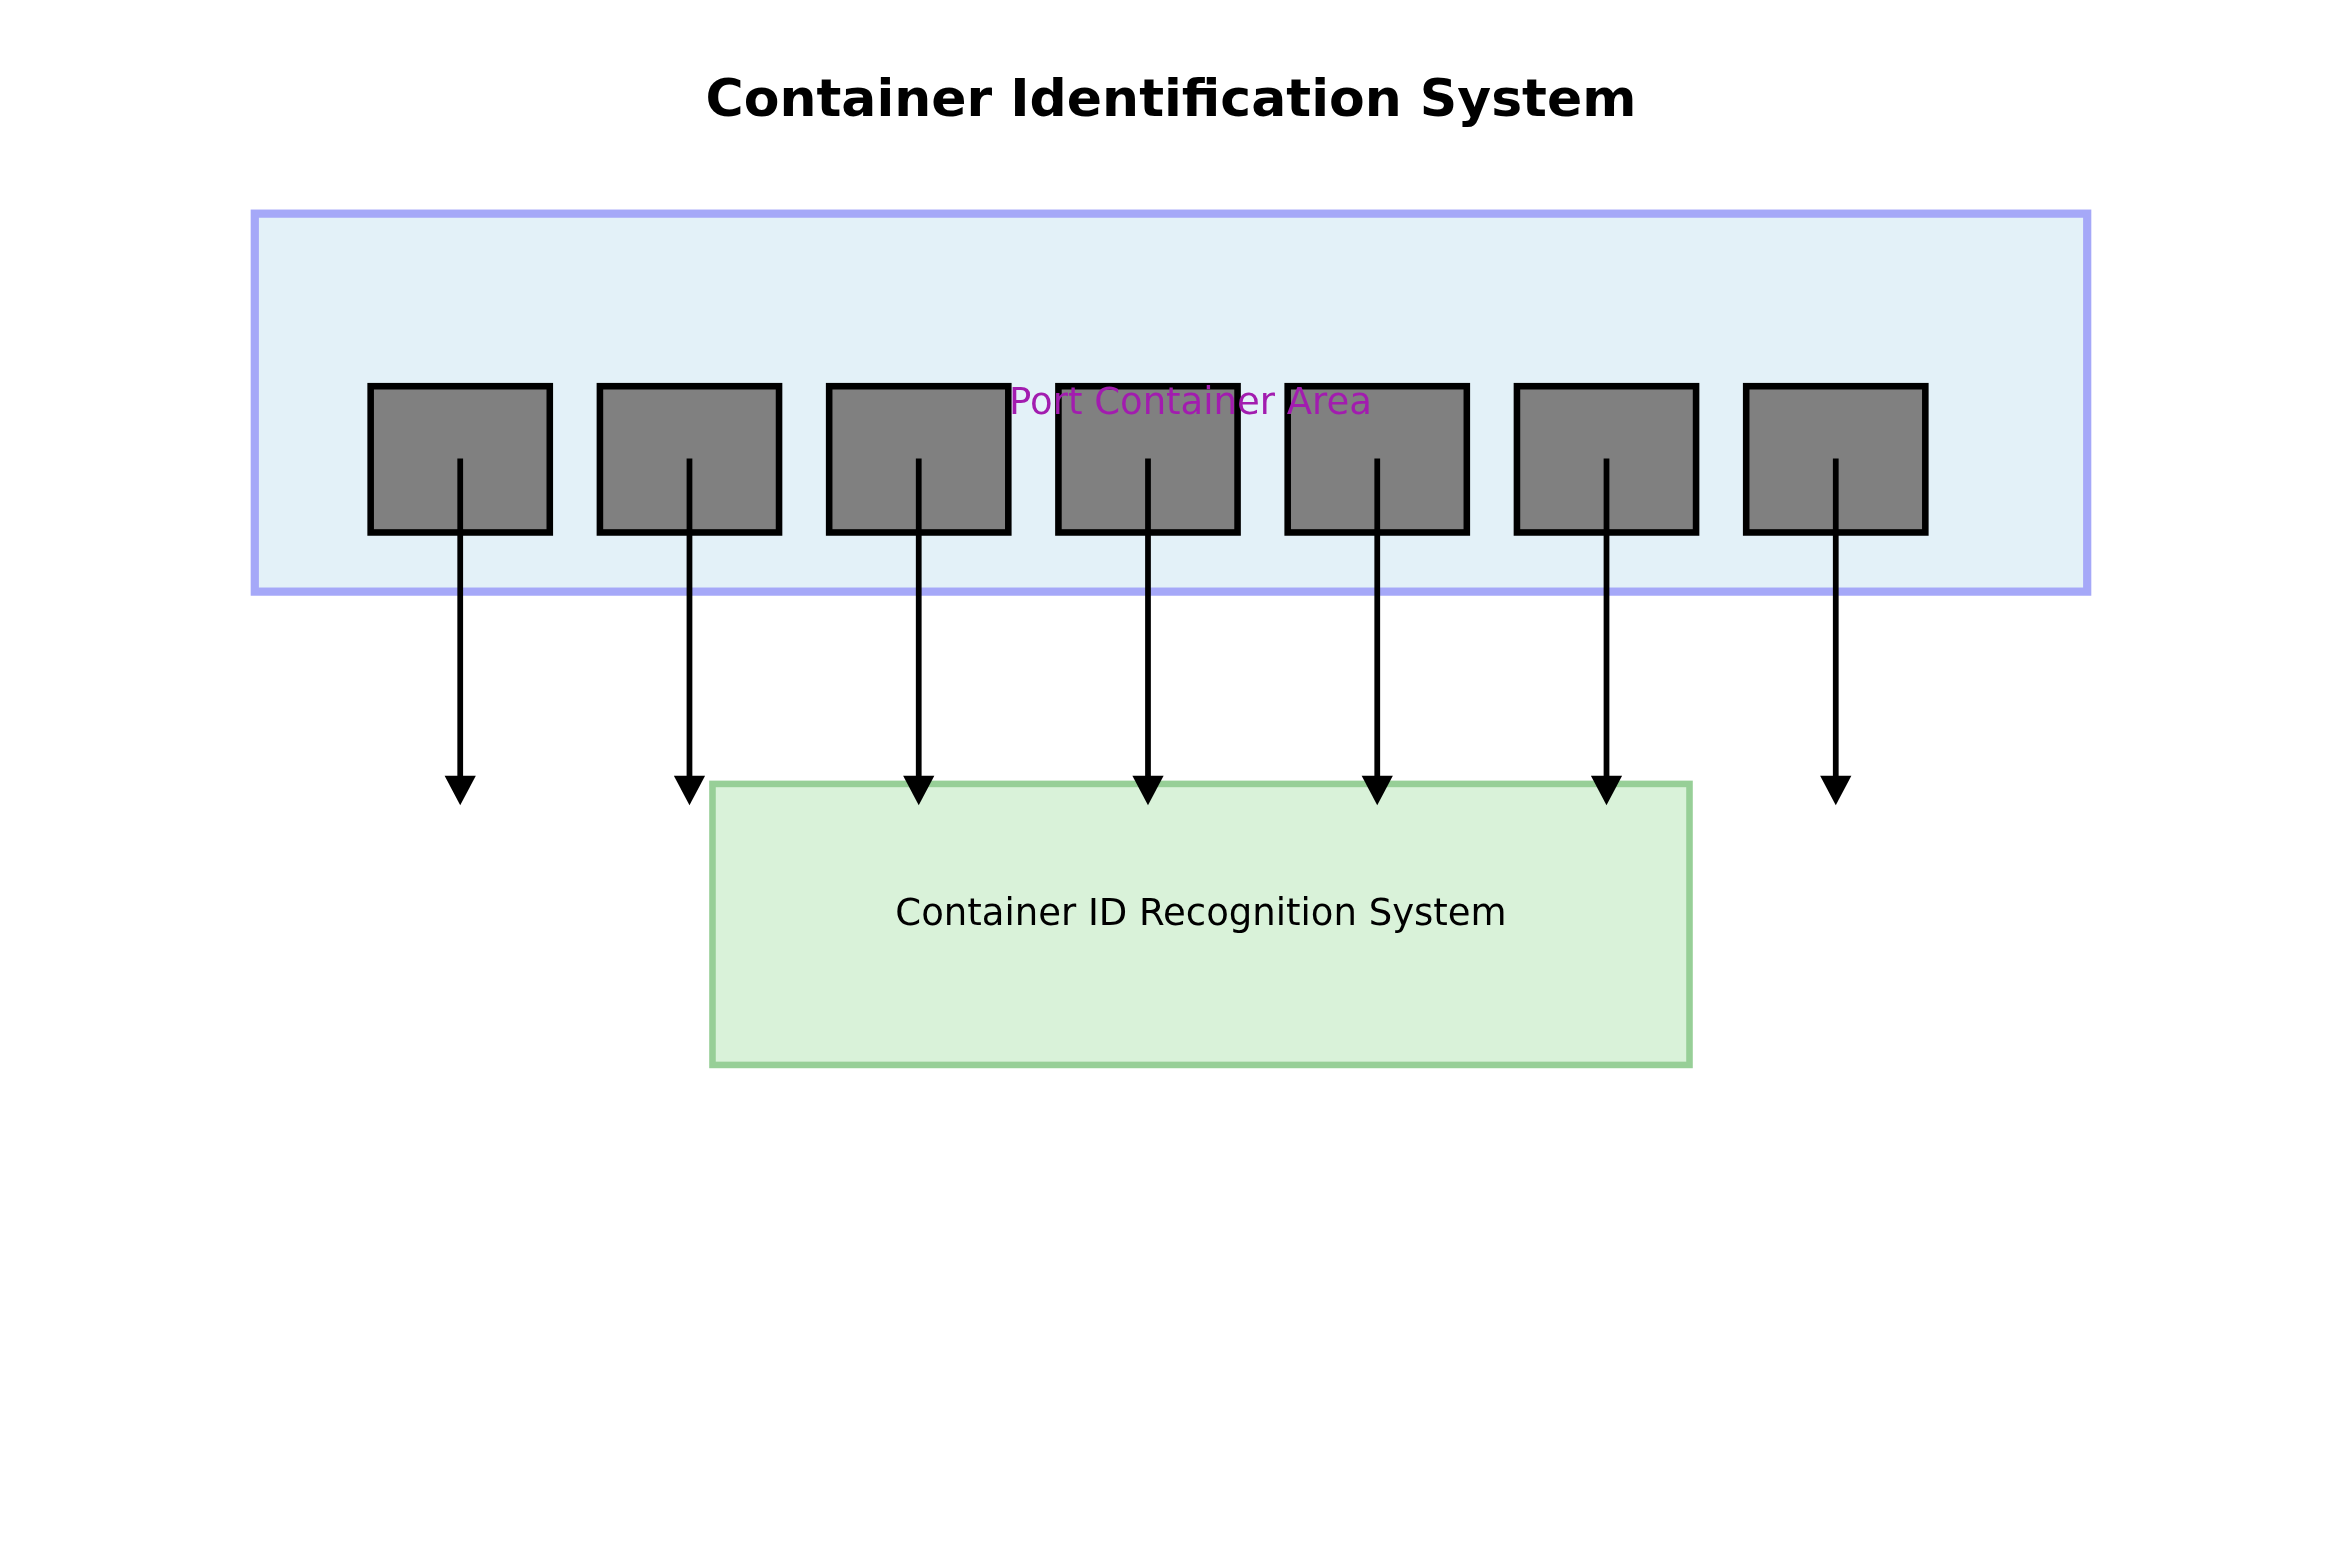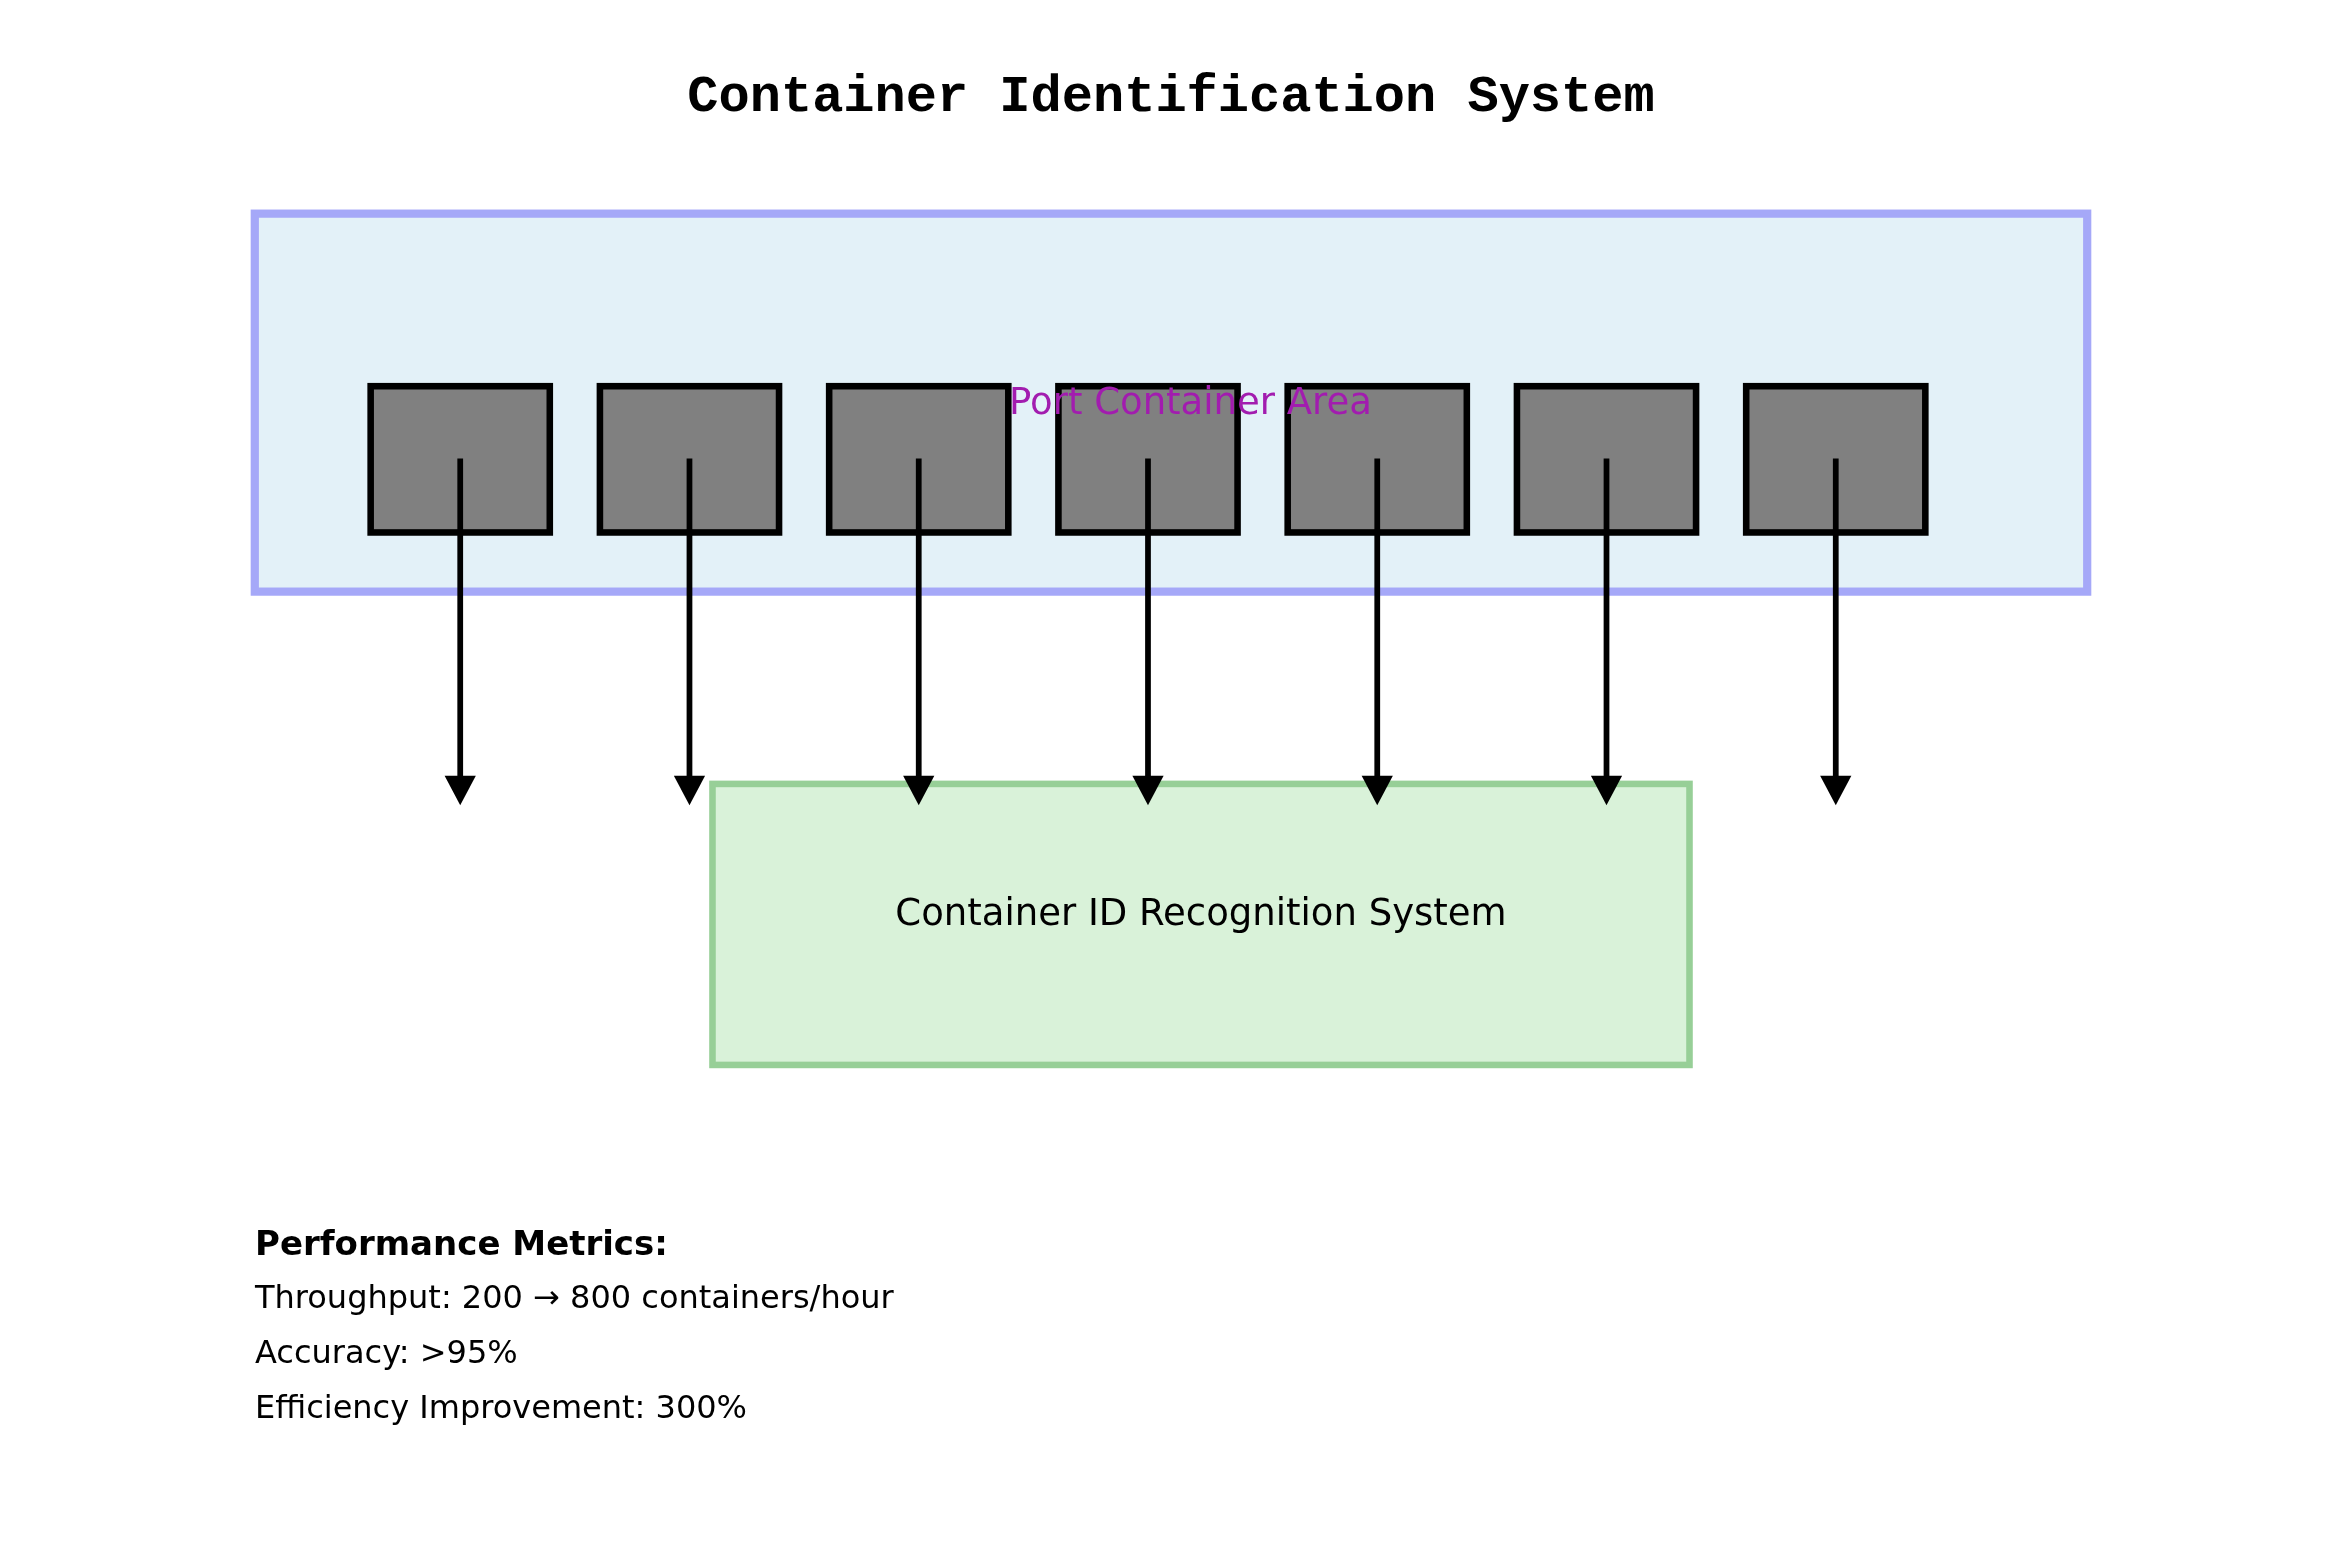--- a/index.html
+++ b/index.html
@@ -31,21 +31,20 @@
     position: absolute;
     left: 0;
     top: 72px;
     width: 2342px;
     text-align: center;
     font-size: 52px;
     font-weight: bold;
     color: #000000;
     letter-spacing: 0px;
     line-height: 1;
-    font-family: Liberation Mono, monospace;
   }
   
   .port-area-label {
     position: absolute;
     left: 977px;
     top: 383px;
     width: 427px;
     text-align: center;
     font-size: 37px;
     font-weight: normal;
@@ -137,21 +136,15 @@
         <polygon points="1936,944 1974,944 1955,980" fill="#000000"></polygon>
         <line x1="2234" y1="558" x2="2234" y2="946" stroke="#000000" stroke-width="7"></line>
         <polygon points="2215,944 2253,944 2234,980" fill="#000000"></polygon>
       </g>
   </svg>
 
   <div class="port-area-label">Port Container Area</div>
 
   <div class="recognition-label">Container ID Recognition System</div>
 
-  <div class="metrics">
-    <div class="metrics-heading">Performance Metrics:</div>
-    <div class="metrics-line">Throughput: 200 → 800 containers/hour</div>
-    <div class="metrics-line">Accuracy: &gt;95%</div>
-    <div class="metrics-line">Efficiency Improvement: 300%</div>
-  </div>
 
 </div>
 
 
 </body></html>

